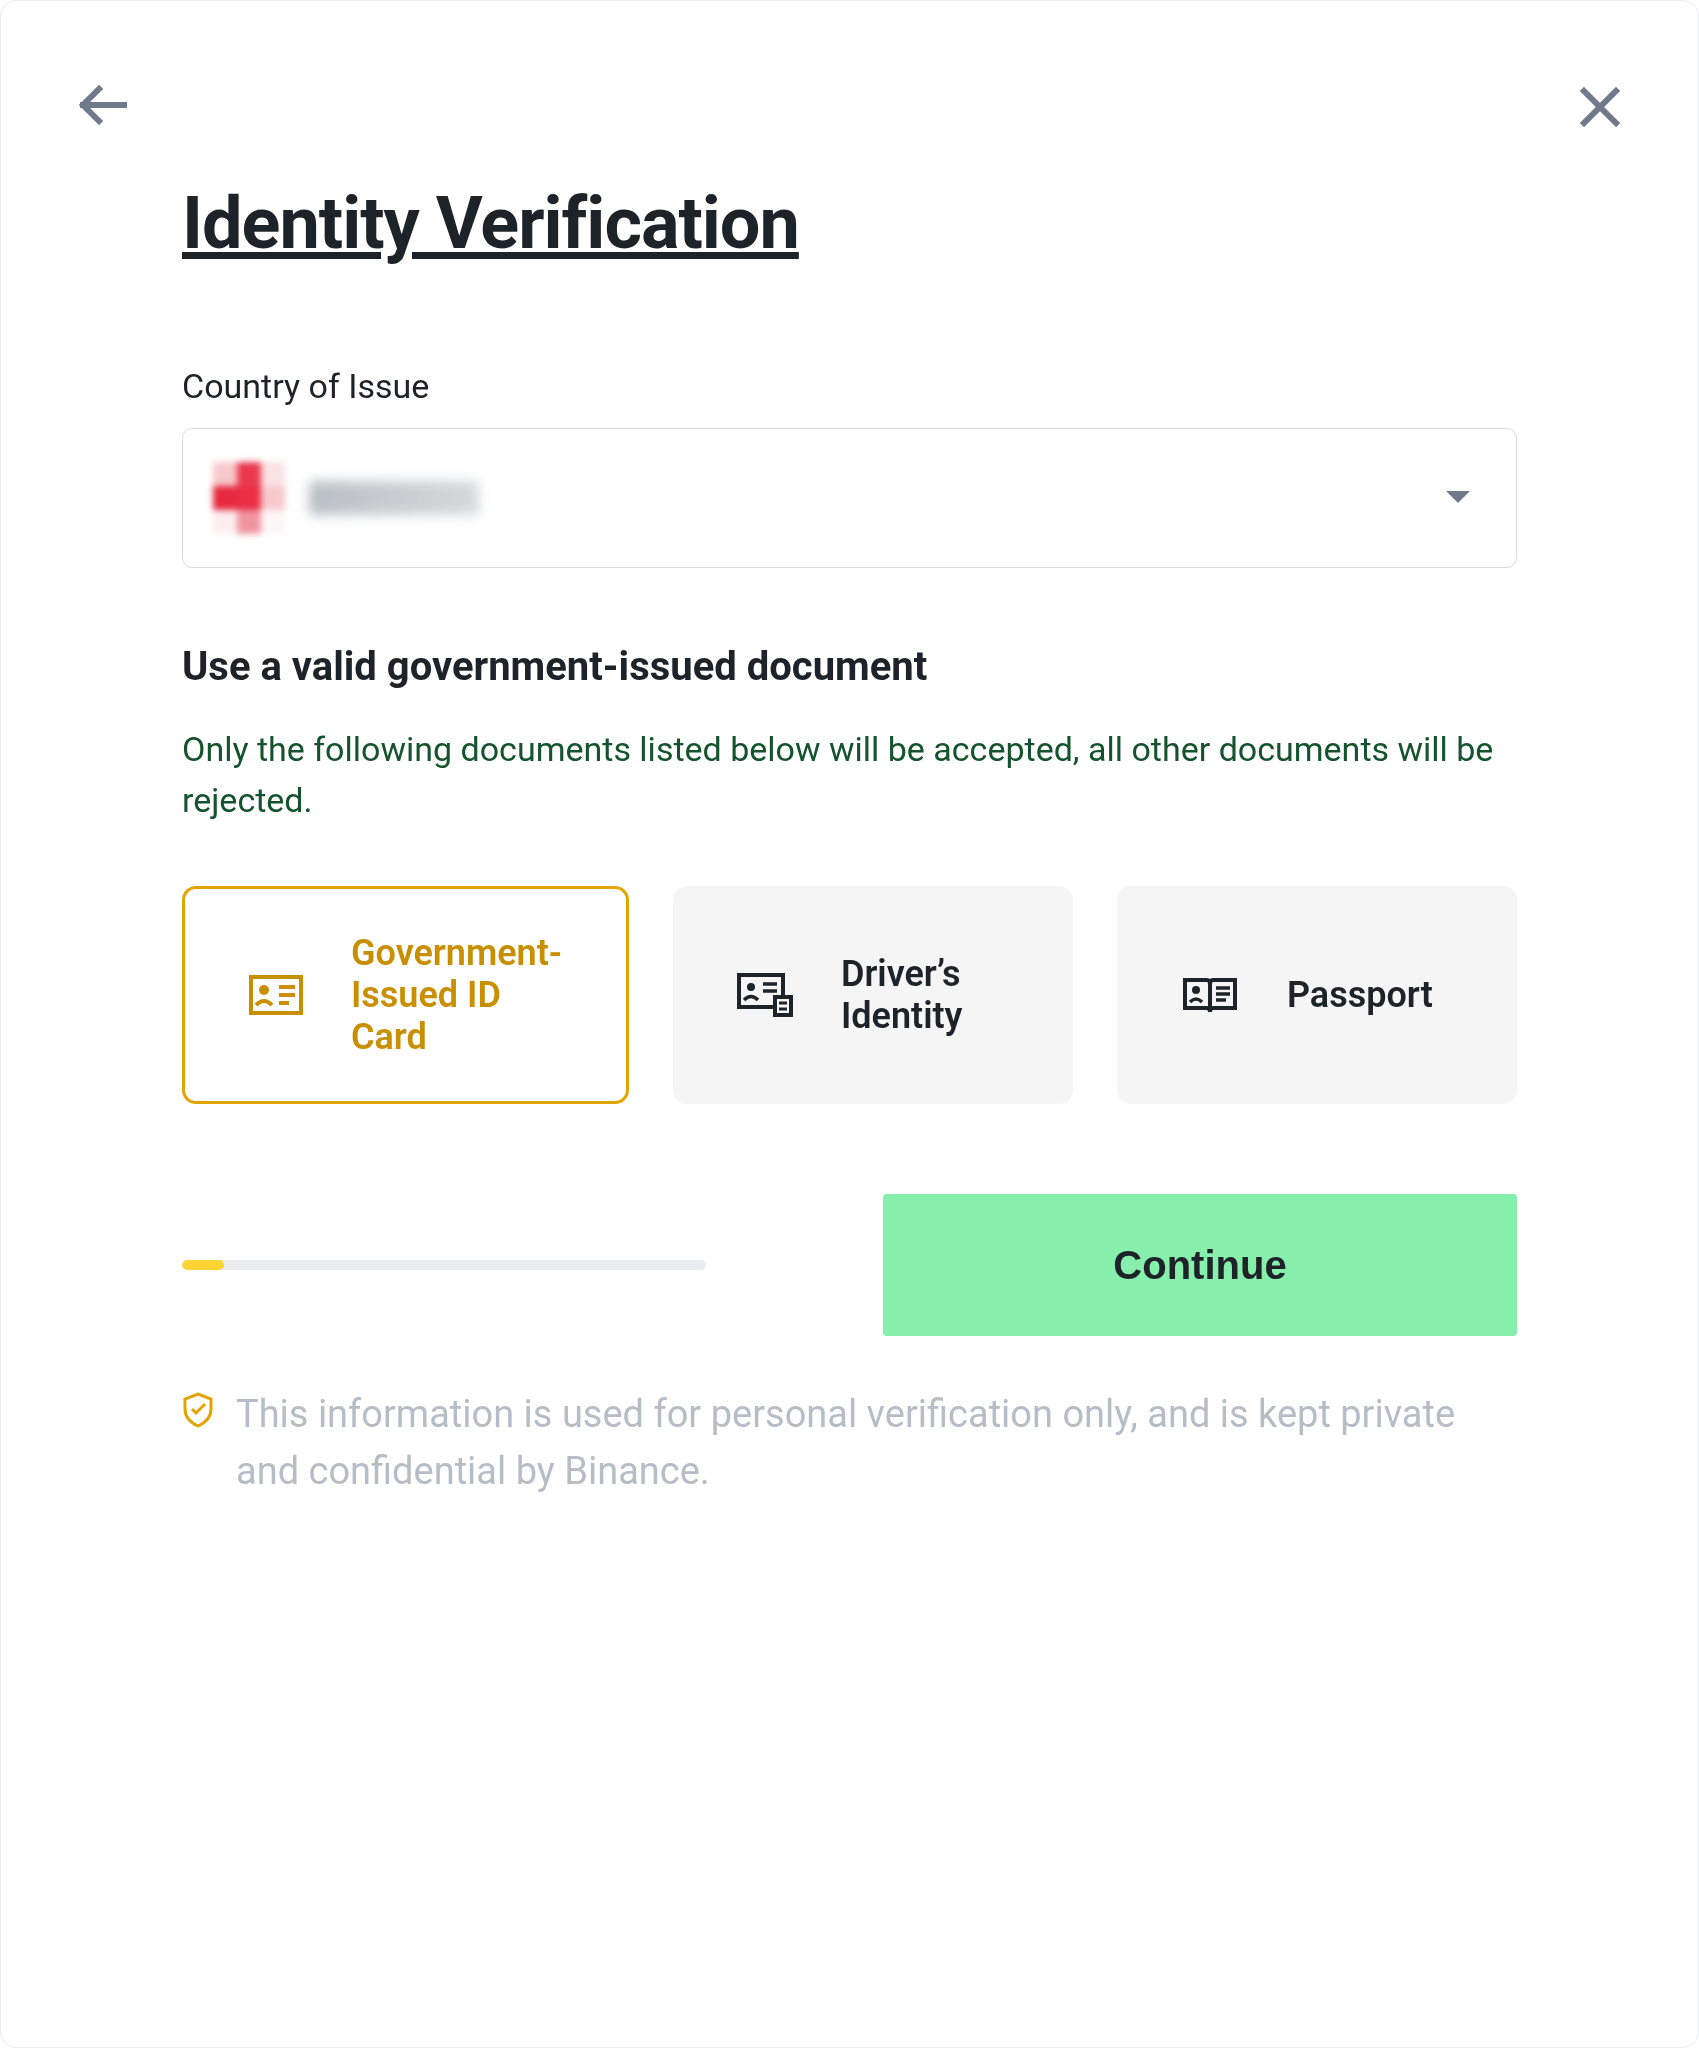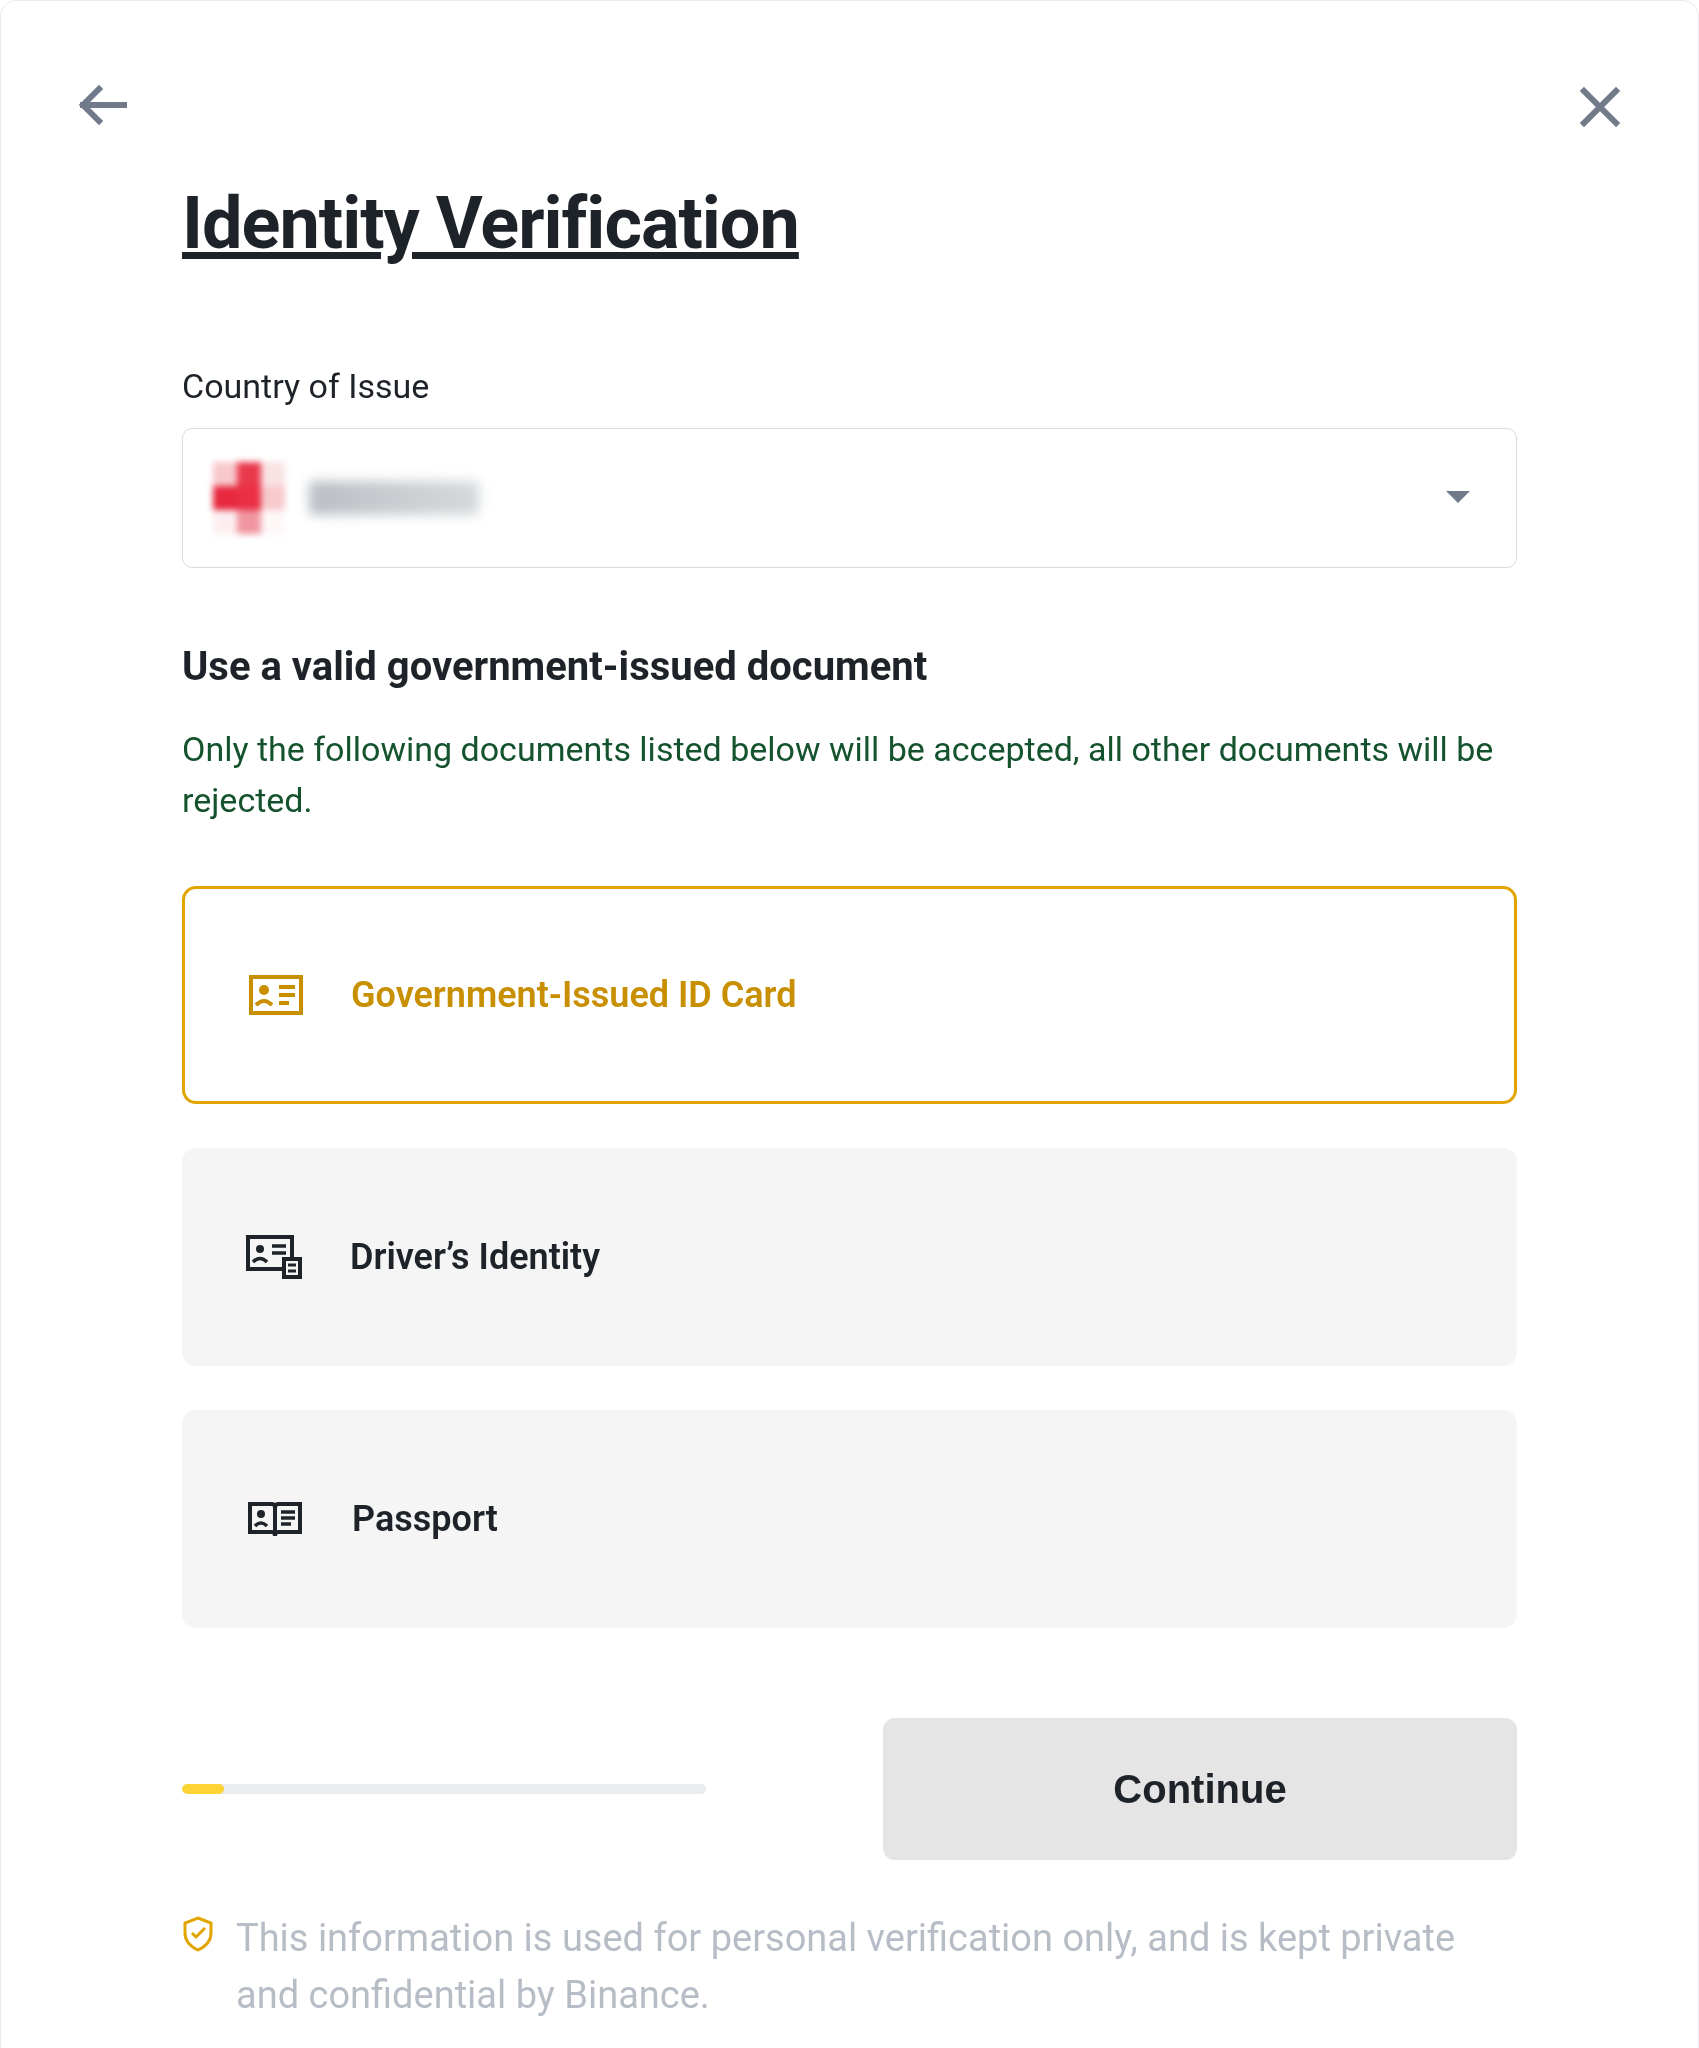--- a/index.html
+++ b/index.html
@@ -95,21 +95,21 @@
     margin-bottom: 34px;
   }
   .section-desc {
     font-size: 34px;
     line-height: 1.5;
     color: #14532d;
     margin-bottom: 60px;
   }
   .doc-list {
     display: flex;
-    flex-direction: column;
+    flex-direction: row;
     gap: 44px;
     margin-bottom: 90px;
   }
   .doc-option {
     width: 100%;
     height: 218px;
     border-radius: 14px;
     display: flex;
     align-items: center;
     gap: 48px;
@@ -146,23 +146,23 @@
     overflow: hidden;
   }
   .progress-fill {
     height: 100%;
     background: #fcd535;
     border-radius: 5px;
   }
   .continue-btn {
     width: 634px;
     height: 142px;
-    background: #e5e5e5;
+    background: #86efac;
     border: none;
-    border-radius: 12px;
+    border-radius: 4px;
     font-size: 40px;
     font-weight: 600;
     color: #1e2329;
     cursor: pointer;
   }
   .privacy-row {
     display: flex;
     align-items: flex-start;
     gap: 22px;
   }

